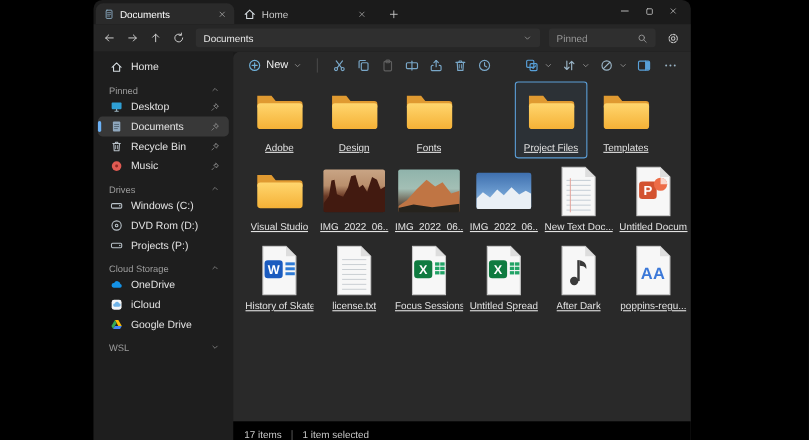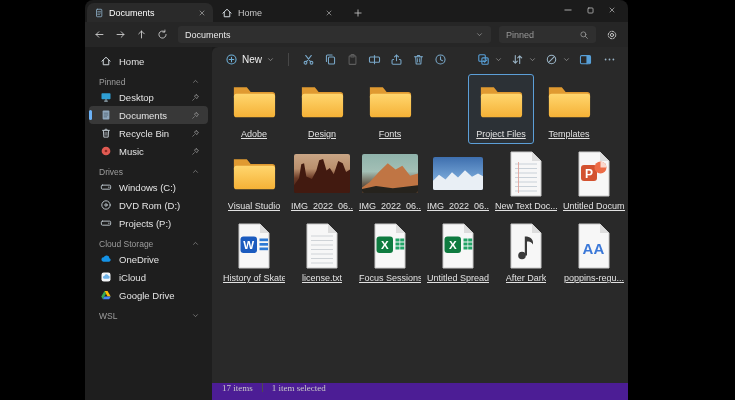--- a/index.html
+++ b/index.html
@@ -95,22 +95,22 @@
   .thumb.sunset::before { background:#c07544;
     clip-path:polygon(0 100%,0 86%,14% 72%,30% 46%,46% 24%,60% 40%,72% 30%,86% 56%,100% 50%,100% 100%); }
   .thumb.sunset::after { background:#26231d;
     clip-path:polygon(0 100%,0 90%,25% 82%,55% 88%,100% 80%,100% 100%); }
   .thumb.snow { width:50px; height:33px;
     background:linear-gradient(180deg,#3e6fae 0%,#6c9cd0 55%,#a8c4e0 100%); }
   .thumb.snow::before { background:#e9eff5;
     clip-path:polygon(0 100%,0 72%,12% 54%,25% 68%,38% 46%,50% 62%,64% 40%,78% 60%,90% 50%,100% 58%,100% 100%); }
 
   
-  .statusbar { height:17px; background:#4c1d95; display:flex; align-items:flex-start;
-    padding:0 10px; gap:9px; font-size:9px; color:#c9c9c9; flex:none;font-family:Liberation Serif, serif; }
+  .statusbar { height:17px; background:#000000; display:flex; align-items:flex-end;
+    padding:0 10px; gap:9px; font-size:9px; color:#c9c9c9; flex:none; }
   .status-sep { width:1px; height:9px; background:#4d4d4d; }
 
   svg { display:block; }
 </style>
 </head>
 <body>
 
 <div class="screen">
   <div class="window">
 

